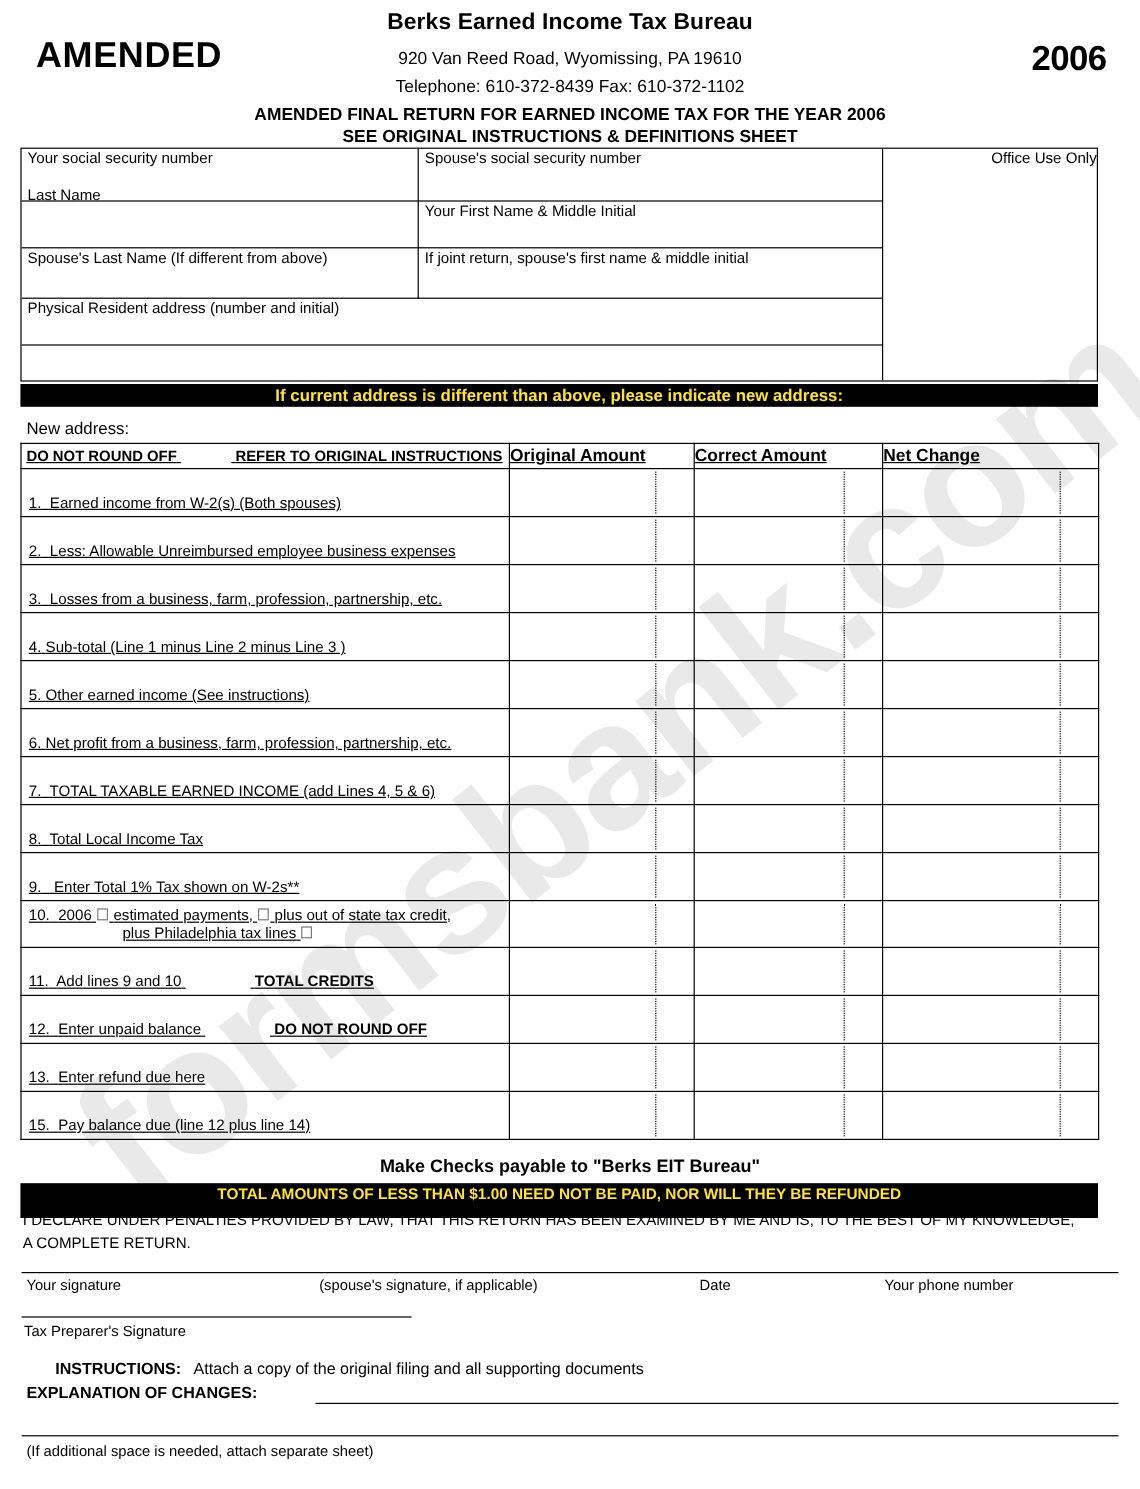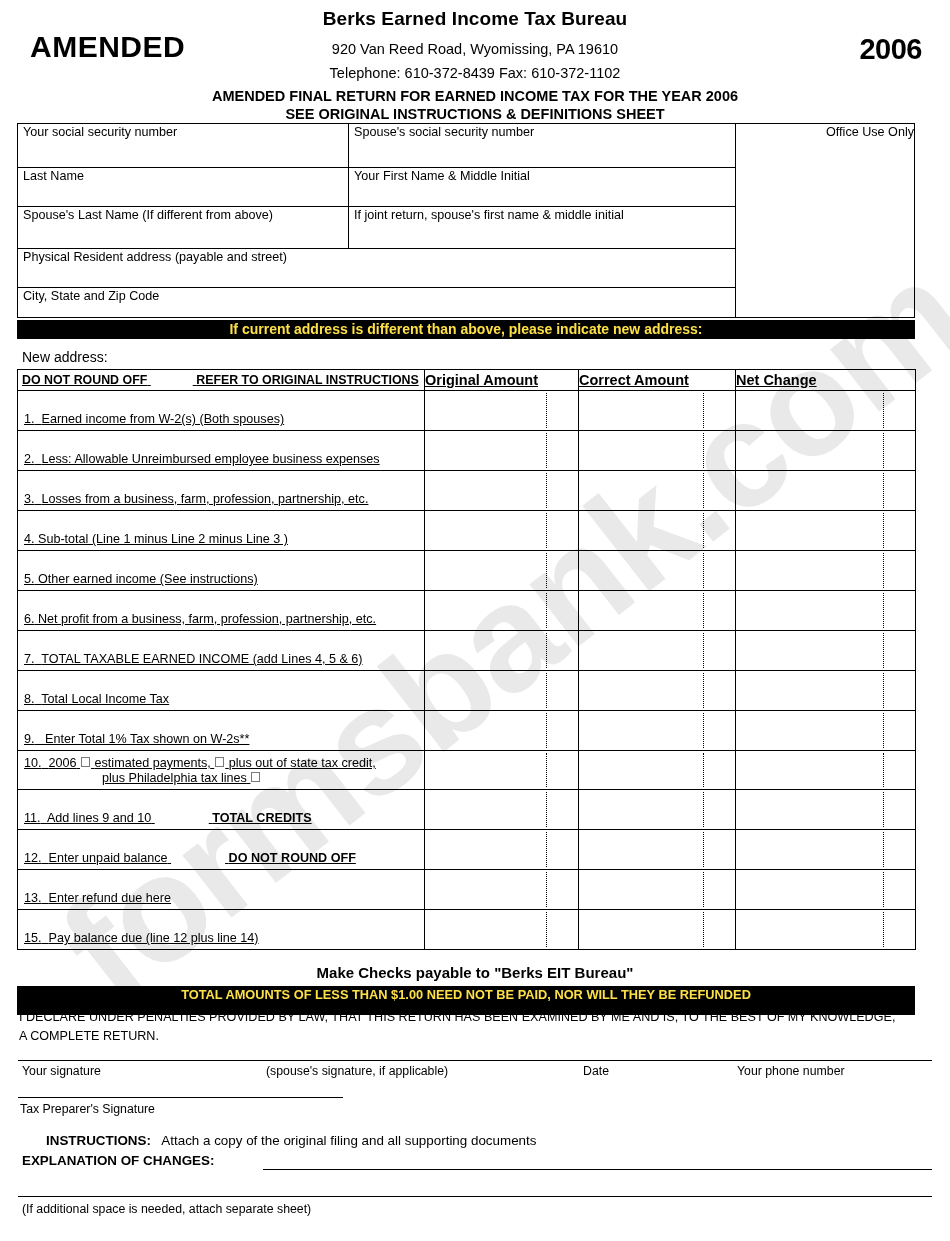--- a/index.html
+++ b/index.html
@@ -342,39 +342,36 @@
       <div class="cell" style="left:0; top:0; width:330px; height:43px;">
         <span>Your social security number</span>
       </div>
       <div class="cell" style="left:331px; top:0; width:386px; height:43px;">
         <span>Spouse's social security number</span>
       </div>
       <div class="cell" style="left:718px; top:0; width:178px; height:193px;text-align:right;">
         <span>Office Use Only</span>
       </div>
 
-      <div class="cell" style="left:0; top:44px; width:330px; height:38px;">
+      <div class="cell" style="left:0; top:31px; width:330px; height:38px;">
         <span>Last Name</span>
       </div>
       <div class="cell" style="left:331px; top:44px; width:386px; height:38px;">
         <span>Your First Name &amp; Middle Initial</span>
       </div>
 
       <div class="cell" style="left:0; top:83px; width:330px; height:41px;">
         <span>Spouse's Last Name (If different from above)</span>
       </div>
       <div class="cell" style="left:331px; top:83px; width:386px; height:41px;">
         <span>If joint return, spouse's first name &amp; middle initial</span>
       </div>
 
       <div class="cell" style="left:0; top:125px; width:717px; height:38px;">
-        <span>Physical Resident address (payable and street)</span>
-      </div>
-      <div class="cell" style="left:0; top:164px; width:717px; height:29px;">
-        <span>City, State and Zip Code</span>
+        <span>Physical Resident address (number and initial)</span>
       </div>
     </div>
 
     <div class="blackbar addr">If current address is different than above, please indicate new address:</div>
     <div class="newaddr">New address:</div>
 
     <table class="tbl">
       <colgroup>
         <col style="width:407px">
         <col style="width:154px">

